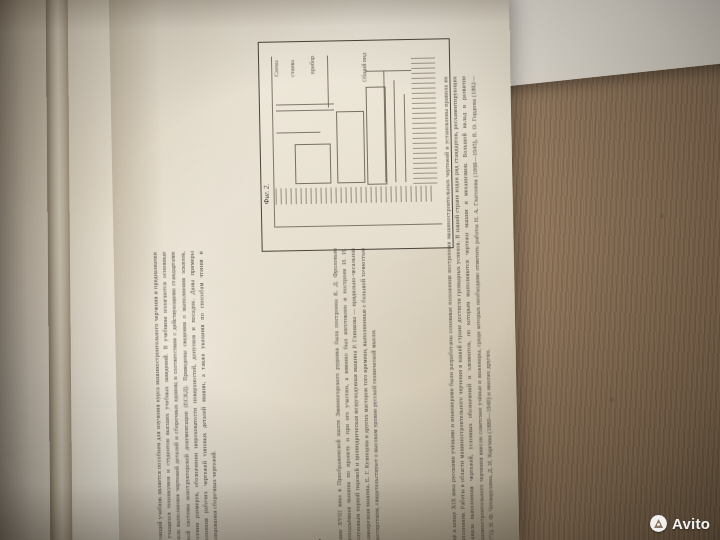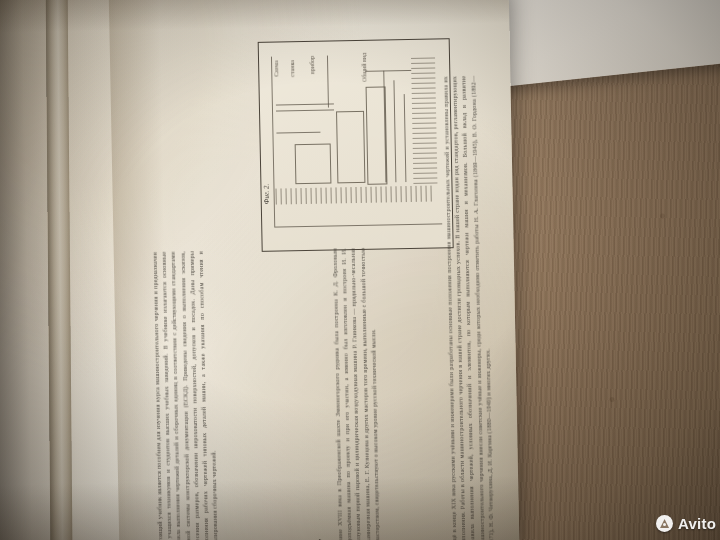--- a/index.html
+++ b/index.html
@@ -146,21 +146,21 @@
     font-style:italic;
   }
   .page-number{
     position:absolute;left:168px;top:516px;
     font-size:8px;color:#3f3a33;
     writing-mode:vertical-rl;transform:rotate(180deg);
   }
 
   
   .watermark{
-    position:absolute;right:4px;bottom:8px;
+    position:absolute;right:10px;bottom:8px;
     display:flex;align-items:center;gap:5px;
     color:#ffffff;opacity:.92;
     font-family:"Liberation Sans", sans-serif;
     font-size:15px;font-weight:bold;letter-spacing:.2px;
     text-shadow:0 1px 2px rgba(0,0,0,.55);
   }
   .wm-logo{
     width:17px;height:17px;border-radius:50%;
     background:#ffffff;position:relative;flex:none;
     box-shadow:0 1px 2px rgba(0,0,0,.45);

